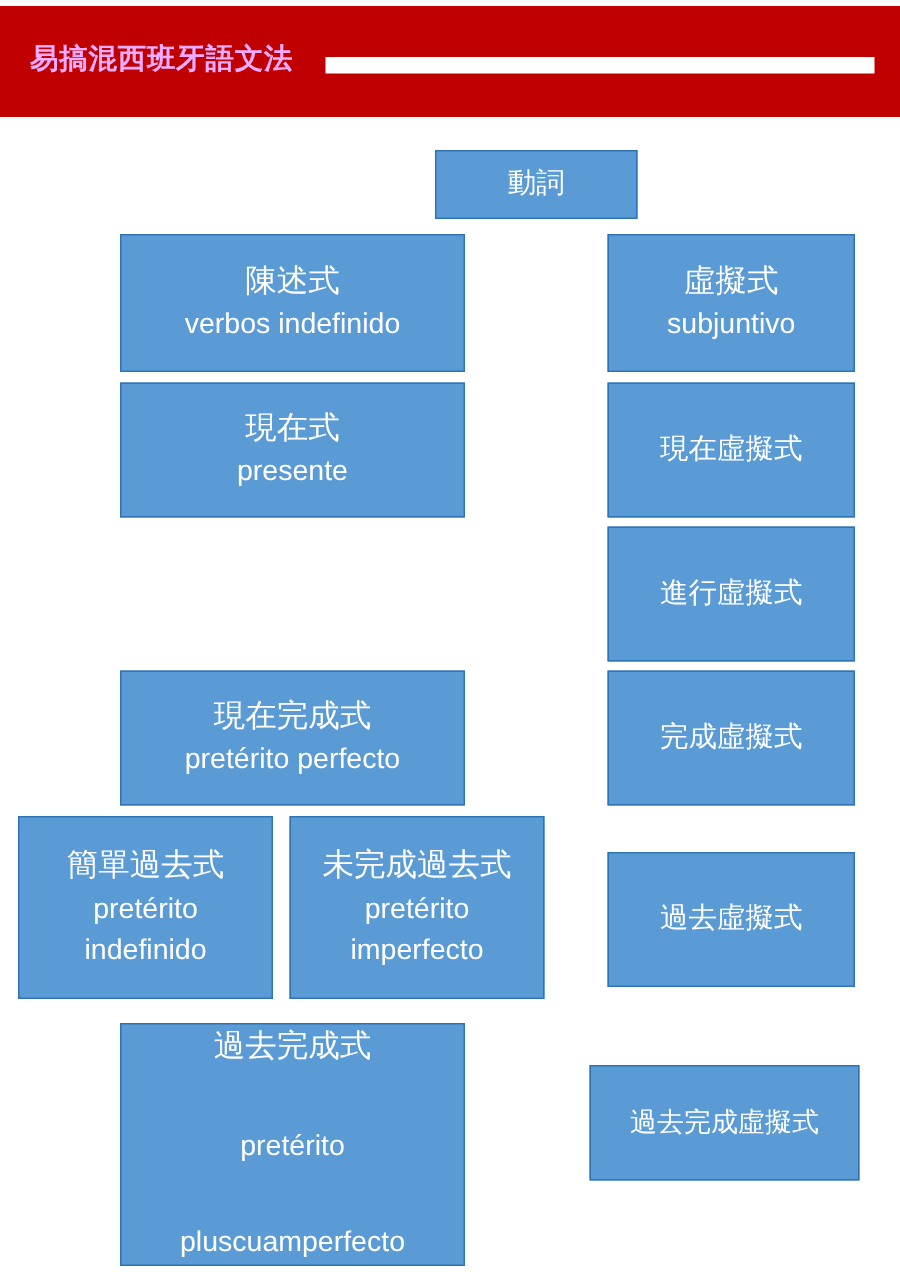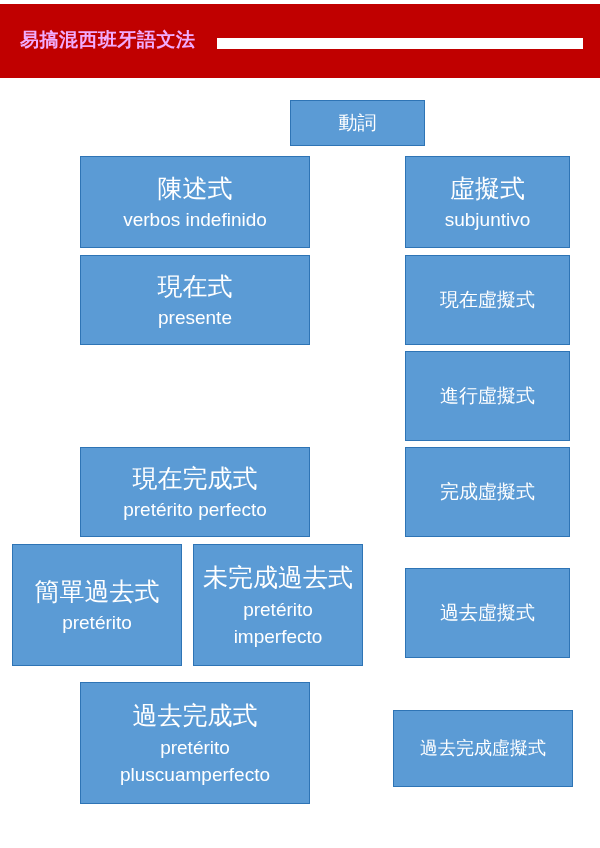--- a/index.html
+++ b/index.html
@@ -64,21 +64,21 @@
     flex-direction: column;
     align-items: center;
     justify-content: center;
     text-align: center;
     line-height: 1.45;
   }
   .node .line {
     display: block;
     white-space: nowrap;
   }
-  .zh { font-size: 25px; }
+  .zh { font-size: 21px; }
   .es { font-size: 19px; }
   .zh-sm { font-size: 18px; }
 
   
   .node.single .zh { font-size: 19px; }
 </style>
 </head>
 <body>
 
 <div id="header-banner">
@@ -104,29 +104,30 @@
 
 
   <div class="node" style="left:80px; top:369px; width:230px; height:90px;">
     <span class="line zh">現在完成式</span>
     <span class="line es">pretérito perfecto</span>
   </div>
 
   <div class="node" style="left:12px; top:466px; width:170px; height:122px;">
     <span class="line zh">簡單過去式</span>
     <span class="line es">pretérito</span>
+    <span class="line es">indefinido</span>
   </div>
 
   <div class="node" style="left:193px; top:466px; width:170px; height:122px;">
     <span class="line zh">未完成過去式</span>
     <span class="line es">pretérito</span>
     <span class="line es">imperfecto</span>
   </div>
 
-  <div class="node" style="left:80px; top:604px; width:230px; height:122px;">
+  <div class="node" style="left:80px; top:604px; width:230px; height:162px;justify-content:space-between;">
     <span class="line zh">過去完成式</span>
     <span class="line es">pretérito</span>
     <span class="line es">pluscuamperfecto</span>
   </div>
 
   <div class="node" style="left:405px; top:78px; width:165px; height:92px;">
     <span class="line zh">虛擬式</span>
     <span class="line es">subjuntivo</span>
   </div>
 

